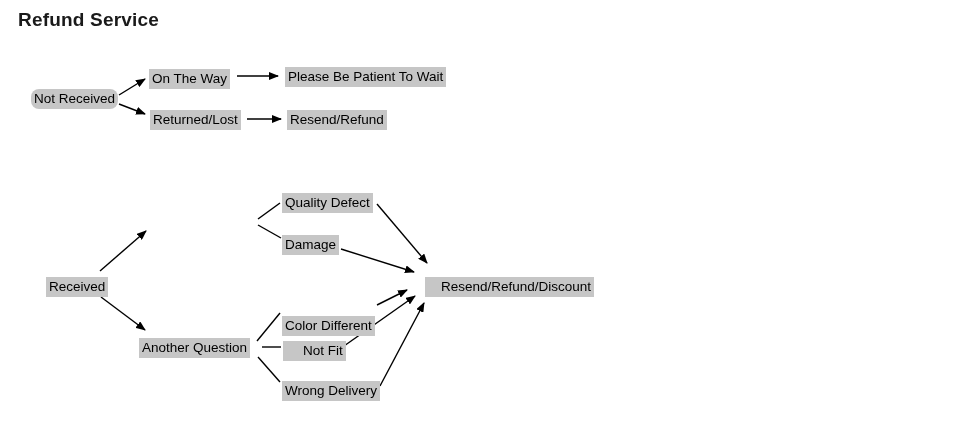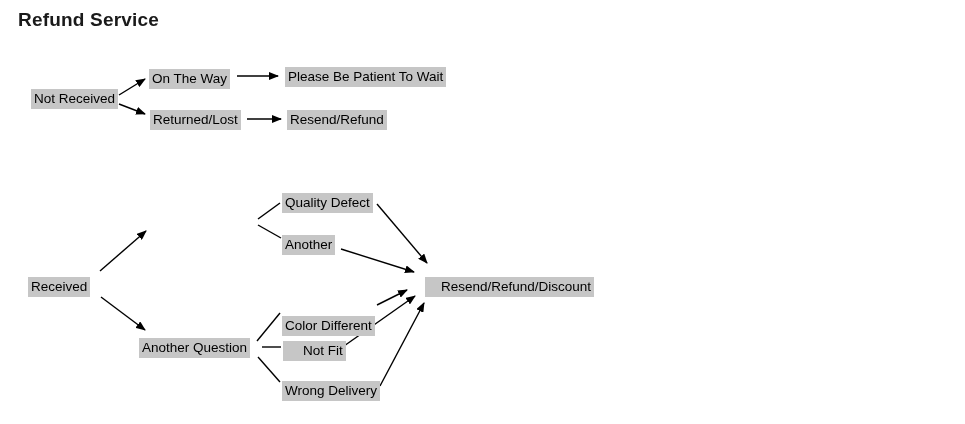--- a/index.html
+++ b/index.html
@@ -82,28 +82,28 @@
       <line x1="377" y1="204" x2="427" y2="263" marker-end="url(#arrowhead)"></line>
       <line x1="341" y1="249" x2="414" y2="272" marker-end="url(#arrowhead)"></line>
       <line x1="257" y1="341" x2="280" y2="313"></line>
       <line x1="262" y1="347" x2="281" y2="347"></line>
       <line x1="258" y1="357" x2="280" y2="382"></line>
       <line x1="377" y1="305" x2="407" y2="290" marker-end="url(#arrowhead)"></line>
       <line x1="344" y1="346" x2="415" y2="296" marker-end="url(#arrowhead)"></line>
       <line x1="380" y1="386" x2="424" y2="303" marker-end="url(#arrowhead)"></line>
     </svg>
 
-  <div class="node" style="left:31px;  top:89px;">Not Received</div>
+  <div class="node" style="left:31px;  top:89px;border-radius:8px;">Not Received</div>
   <div class="node" style="left:149px; top:69px;">On The Way</div>
   <div class="node" style="left:285px; top:67px;">Please Be Patient To Wait</div>
   <div class="node" style="left:150px; top:110px;">Returned/Lost</div>
   <div class="node" style="left:287px; top:110px;">Resend/Refund</div>
 
-  <div class="node" style="left:28px;  top:277px;">Received</div>
+  <div class="node" style="left:46px;  top:277px;">Received</div>
   <div class="node" style="left:282px; top:193px;">Quality Defect</div>
-  <div class="node" style="left:282px; top:235px;">Another</div>
+  <div class="node" style="left:282px; top:235px;">Damage</div>
   <div class="node" style="left:139px; top:338px;">Another Question</div>
   <div class="node" style="left:282px; top:316px;">Color Different</div>
   <div class="node" style="left:283px; top:341px;padding-left:20px;">Not Fit</div>
   <div class="node" style="left:282px; top:381px;">Wrong Delivery</div>
   <div class="node" style="left:425px; top:277px;padding-left:16px;">Resend/Refund/Discount</div>
 
 </div>
 
 </body></html>

